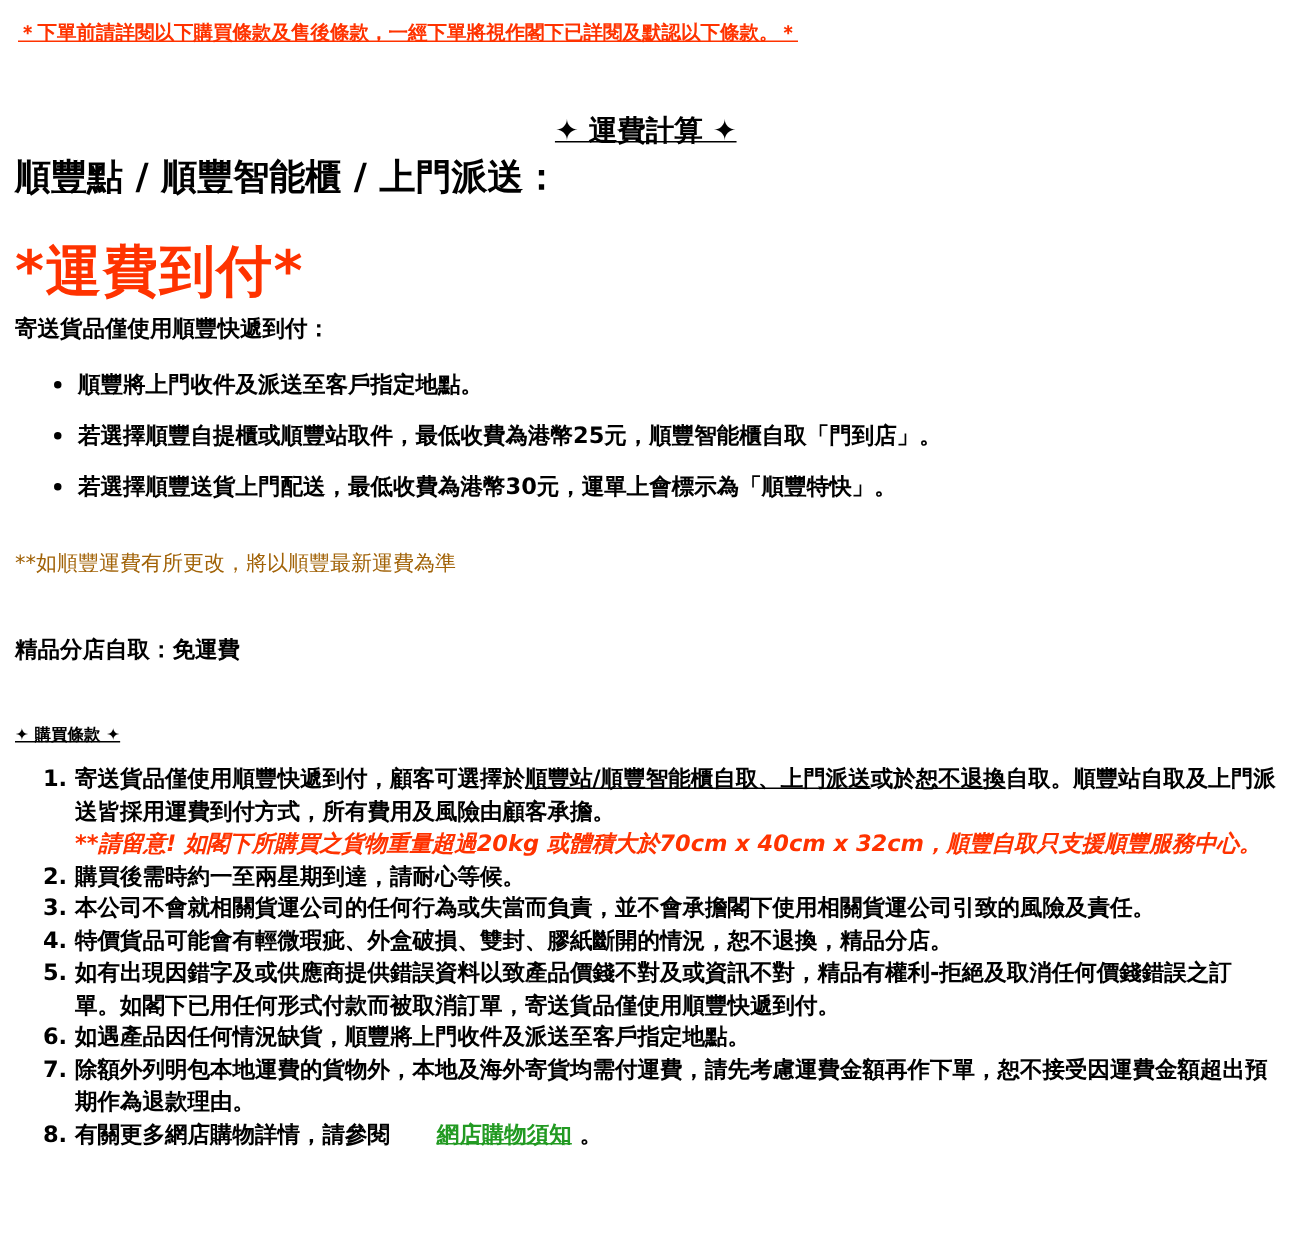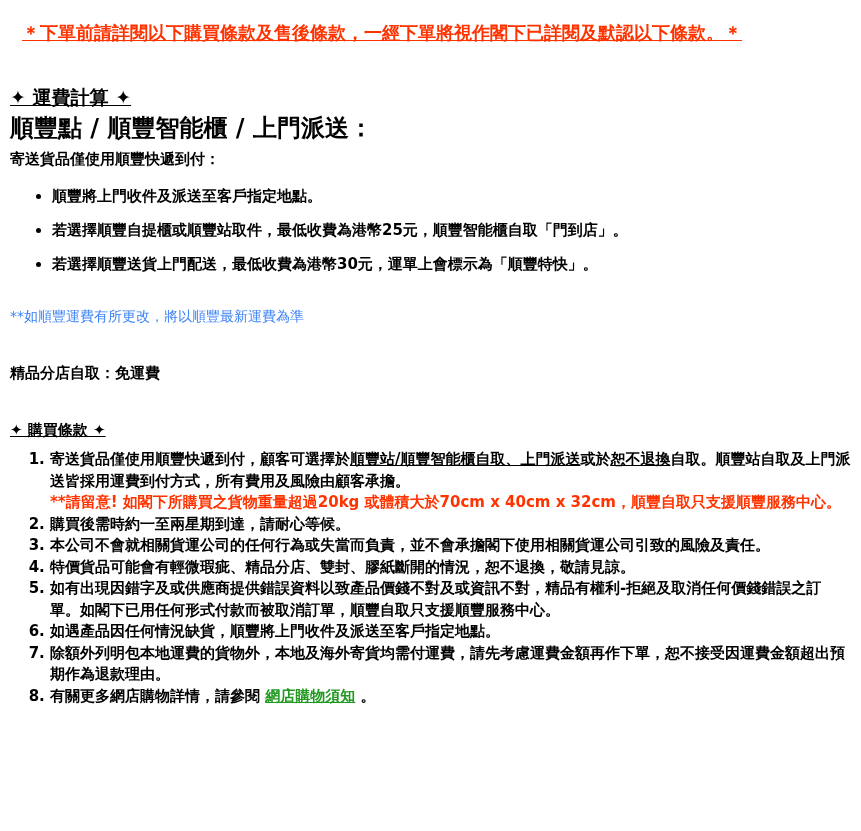--- a/index.html
+++ b/index.html
@@ -16,33 +16,34 @@
     font-family:"DejaVu Sans","Liberation Sans",sans-serif;
     color:var(--text-black);
   }
   .page{
     padding:12px 10px 20px 10px;
     font-size:15px;
     font-weight:bold;
     line-height:1.5;
   }
   .top-notice{
-    margin:12px;
+    margin:2px;
     color:var(--alert-red);
-    font-size:18px;
+    font-size:13px;
     font-weight:bold;
     text-decoration:underline;
     line-height:18px;
   }
   .section-heading{
     margin:44px 0 0 0;
     font-size:19px;
     font-weight:bold;
     text-decoration:underline;
     line-height:22px;
+    text-align:center;
   }
   .methods-heading{
     margin:6px 0 0 0;
     font-size:24px;
     font-weight:bold;
     line-height:28px;
   }
   .big-title{
     margin:28px 0 0 0;
     font-size:37px;
@@ -63,65 +64,68 @@
   }
   ul.delivery-list li{
     margin:0 0 11px 0;
     line-height:23px;
   }
   .fee-change-note{
     margin:29px 0 0 0;
     font-weight:normal;
     font-size:14px;
     line-height:23px;
-    color:#3b82f6;
+    color:#a16207;
   }
   .store-pickup{
     margin:34px 0 0 0;
     line-height:23px;
   }
   .terms-heading{
     margin:34px 0 0 0;
-    font-size:15px;
+    font-size:11px;
     font-weight:bold;
     text-decoration:underline;
     line-height:22px;
   }
   ol.terms-list{
     margin:8px 0 0 0;
     padding:0 0 0 40px;
     list-style:decimal;
   }
   ol.terms-list li{
     margin:0;
     line-height:21.5px;
   }
   .u{text-decoration:underline;}
   .warning{
     color:var(--alert-red);
     line-height:21.5px;
+    font-style:italic;
   }
   a.guide-link{
     color:var(--link-green);
     text-decoration:underline;
     font-weight:bold;
     cursor:pointer;
+    margin-left:26px;
   }
 </style>
 </head>
 <body>
 
 <div class="page">
 
   <p class="top-notice">＊下單前請詳閱以下購買條款及售後條款，一經下單將視作閣下已詳閱及默認以下條款。＊</p>
 
   <h3 class="section-heading">✦ 運費計算 ✦</h3>
 
   <h2 class="methods-heading">順豐點 / 順豐智能櫃 / 上門派送：</h2>
 
+  <h1 class="big-title">*運費到付*</h1>
 
 
   <p class="body-text tight">寄送貨品僅使用順豐快遞到付：</p>
 
   <ul class="delivery-list">
     <li>順豐將上門收件及派送至客戶指定地點。</li>
     <li>若選擇順豐自提櫃或順豐站取件，最低收費為港幣25元，順豐智能櫃自取「門到店」。</li>
     <li>若選擇順豐送貨上門配送，最低收費為港幣30元，運單上會標示為「順豐特快」。</li>
   </ul>
 
@@ -135,23 +139,23 @@
 
     <li>
       <span>寄送貨品僅使用順豐快遞到付，顧客可選擇於</span><span class="u">順豐站/順豐智能櫃自取、上門派送</span><span>或於</span><span class="u">恕不退換</span><span>自取。順豐站自取及上門派送皆採用運費到付方式，所有費用及風險由顧客承擔。</span>
       <div class="warning">**請留意! 如閣下所購買之貨物重量超過20kg 或體積大於70cm x 40cm x 32cm，順豐自取只支援順豐服務中心。</div>
     </li>
 
     <li>購買後需時約一至兩星期到達，請耐心等候。</li>
 
     <li>本公司不會就相關貨運公司的任何行為或失當而負責，並不會承擔閣下使用相關貨運公司引致的風險及責任。</li>
 
-    <li>特價貨品可能會有輕微瑕疵、精品分店、雙封、膠紙斷開的情況，恕不退換，敬請見諒。</li>
+    <li>特價貨品可能會有輕微瑕疵、外盒破損、雙封、膠紙斷開的情況，恕不退換，精品分店。</li>
 
-    <li>如有出現因錯字及或供應商提供錯誤資料以致產品價錢不對及或資訊不對，精品有權利-拒絕及取消任何價錢錯誤之訂單。如閣下已用任何形式付款而被取消訂單，順豐自取只支援順豐服務中心。</li>
+    <li>如有出現因錯字及或供應商提供錯誤資料以致產品價錢不對及或資訊不對，精品有權利-拒絕及取消任何價錢錯誤之訂單。如閣下已用任何形式付款而被取消訂單，寄送貨品僅使用順豐快遞到付。</li>
 
     <li>如遇產品因任何情況缺貨，順豐將上門收件及派送至客戶指定地點。</li>
 
     <li>除額外列明包本地運費的貨物外，本地及海外寄貨均需付運費，請先考慮運費金額再作下單，恕不接受因運費金額超出預期作為退款理由。</li>
 
     <li>
       <span>有關更多網店購物詳情，請參閱 </span><a class="guide-link">網店購物須知</a><span> 。</span>
     </li>
 
   </ol>

